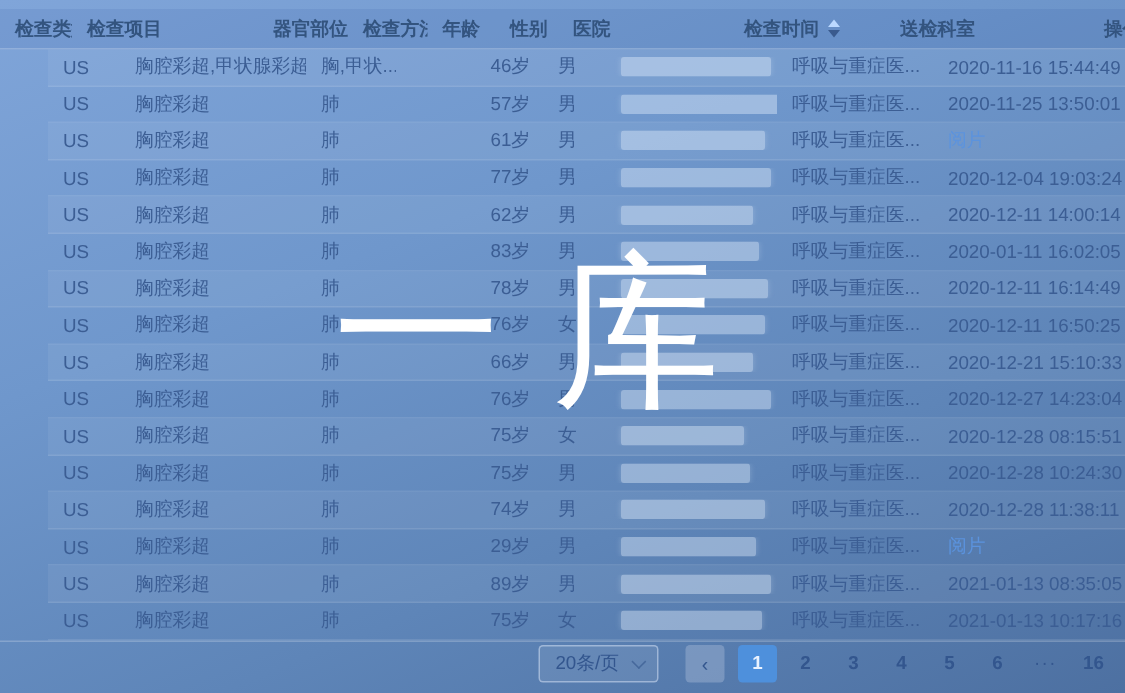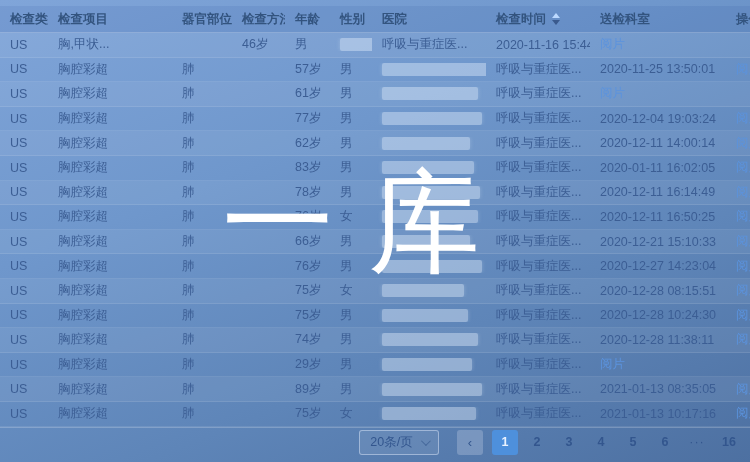--- a/index.html
+++ b/index.html
@@ -21,21 +21,21 @@
   .thead {
     height:27px;
     background:rgba(25,70,150,0.10);
     border-bottom:1px solid rgba(255,255,255,0.22);
     color:#33547f; font-size:12.5px; font-weight:bold;
   }
   .th, .td { padding-left:10px; white-space:nowrap; overflow:hidden; }
   .th { display:flex; align-items:center; gap:4px; }
   .tr { height:24.6px; border-bottom:1px solid rgba(255,255,255,0.10); color:#3c5e94; font-size:12.5px; }
   .tr:nth-child(odd) { background:rgba(255,255,255,0.06); }
-  .tbody { border-bottom:1px solid rgba(255,255,255,0.22); }
+  .tbody { border-bottom:1px solid rgba(255,255,255,0.22);padding-left:32px; }
 
   .redact { height:13px; border-radius:2px; background:rgba(232,242,255,0.40); box-shadow:0 0 4px rgba(232,242,255,0.25); }
 
   .view-link { color:#5b93de; cursor:pointer; font-size:12.5px; }
 
   .sort-carets { display:inline-flex; flex-direction:column; gap:2px; margin-left:2px; cursor:pointer; }
   .caret { width:0; height:0; border-left:4px solid transparent; border-right:4px solid transparent; }
   .caret.up   { border-bottom:5px solid #bcd9ff; }
   .caret.down { border-top:5px solid #3a5a8d; }
 
@@ -109,20 +109,21 @@
         <div class="th">
           <span>送检科室</span>
         </div>
         <div class="th">
           <span>操作</span>
         </div>
       </div>
     <div class="tbody" id="tbody">
         <div class="tr">
           <div class="td">US</div>
+          <div class="td">胸腔彩超,甲状腺彩超</div>
           <div class="td">胸,甲状...</div>
           <div class="td"></div>
           <div class="td">46岁</div>
           <div class="td">男</div>
           <div class="td">
             <div class="redact" style="width: 100px;"></div>
           </div>
           <div class="td">呼吸与重症医...</div>
           <div class="td">2020-11-16 15:44:49</div>
           <div class="td"><span class="view-link">阅片</span></div>

